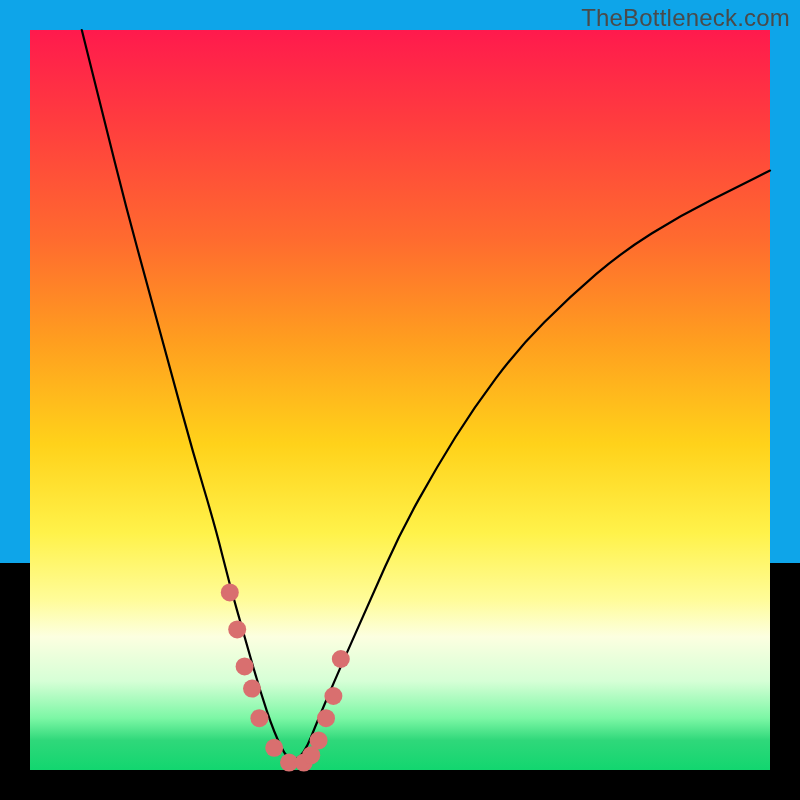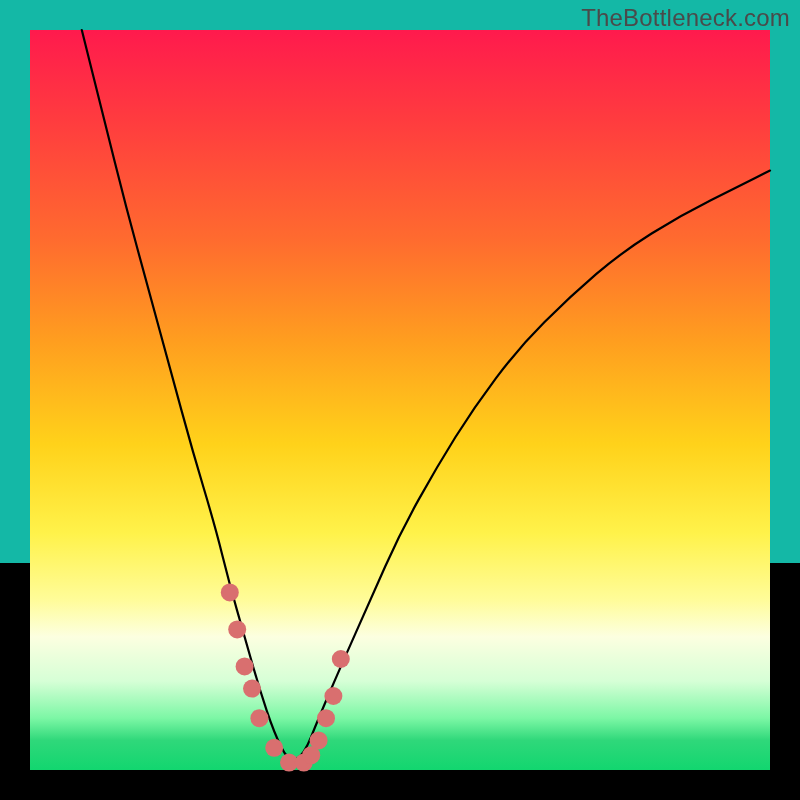--- a/index.html
+++ b/index.html
@@ -10,21 +10,21 @@
     background: #000;
     font-family: Arial, Helvetica, sans-serif;
     overflow: hidden;
   }
   .frame {
     position: absolute;
     left: 0;
     top: 0;
     width: 800px;
     height: 563px;
-    background: #14b8a6;
+    background: #0ea5e9;
   }
   .plot {
     position: absolute;
     left: 30px;
     top: 30px;
     width: 740px;
     height: 740px;
     background: linear-gradient(
       to bottom,
       #ff1a4d 0%,

